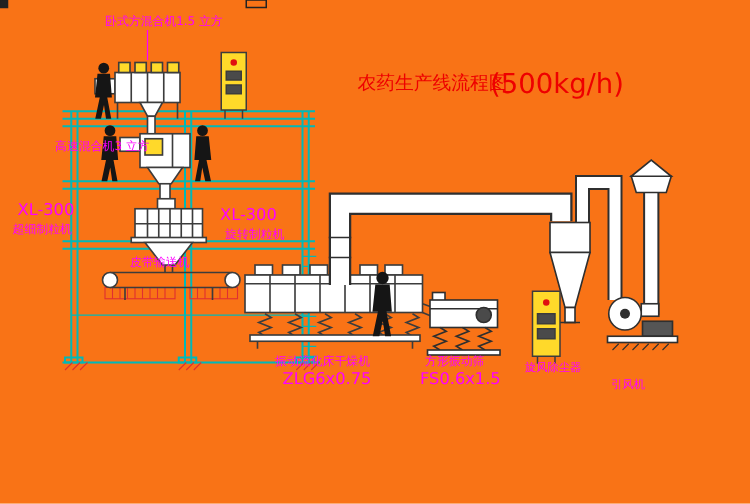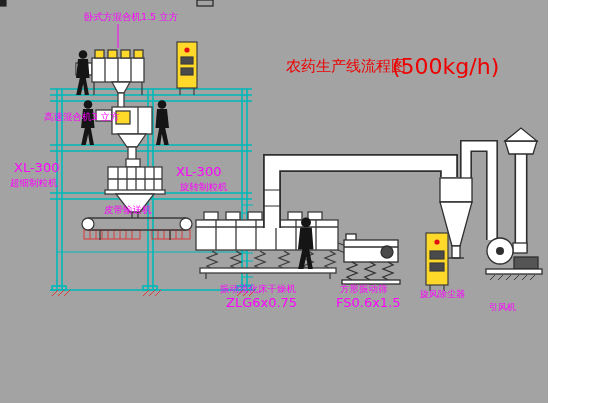--- a/index.html
+++ b/index.html
@@ -1,16 +1,16 @@
 <!DOCTYPE html>
 <html><head>
 <meta charset="utf-8">
 <style>
   html,body{margin:0;padding:0;background:#ffffff;}
-  .canvas{position:relative;width:548px;height:403px;background:#a3a3a3;overflow:hidden;}
+  .canvas{position:relative;width:600px;height:403px;background:#f97316;overflow:hidden;}
   svg{display:block;}
   text{font-family:"DejaVu Sans",sans-serif;}
   .lbl{fill:#ff00ff;}
   .ttl{fill:#ee0000;}
 </style>
 </head>
 <body>
 
 <div class="canvas">
 <svg width="600" height="403" viewBox="0 0 600 403">

